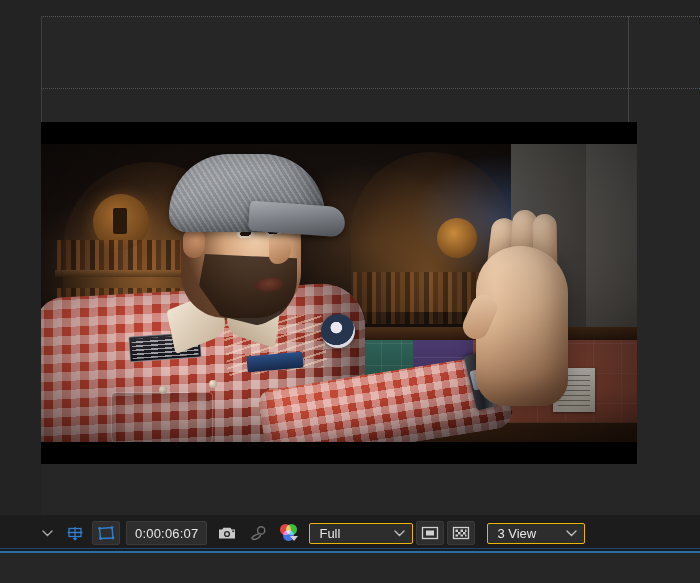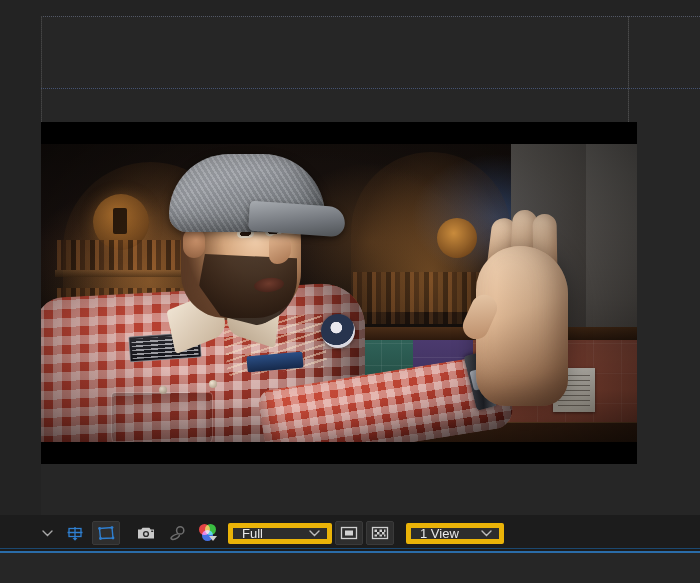--- a/index.html
+++ b/index.html
@@ -401,21 +401,21 @@
     display:flex; align-items:center;
     padding:0 8px;
     color:#e6e6e6;
     font-size:13px;
     letter-spacing:.2px;
     white-space:nowrap;
   }
   .tb-select{
     height:21px;
     background:#2d2d2d;
-    border:5px solid #eab308;
+    border:1px solid #eab308;
     border-radius:2px;
     display:flex; align-items:center;
     color:#e8e8e8;
     font-size:13px;
     white-space:nowrap;
   }
   .tb-select .sel-label{ padding:0 10px 0 9px; }
   .tb-select .sel-caret{
     width:26px; height:100%;
     display:flex; align-items:center; justify-content:center;
@@ -558,20 +558,23 @@
             <circle cx="2.6" cy="3.5" r="1.4" fill="#2f7fd0"></circle>
             <circle cx="15" cy="2.6" r="1.4" fill="#2f7fd0"></circle>
             <circle cx="16" cy="13" r="1.4" fill="#2f7fd0"></circle>
             <circle cx="3.5" cy="13.5" r="1.4" fill="#2f7fd0"></circle>
           </svg>
         </div>
       </div>
 
       <div class="tb-sep"></div>
 
+      <div class="tb-item">
+        <div class="tb-field">0:00:06:07</div>
+      </div>
 
       <div class="tb-sep"></div>
 
       <div class="tb-item">
         <div class="tb-btn">
           <svg width="20" height="16" viewBox="0 0 20 16">
             <path d="M2 4.5h3.2l1.3-1.7h6.9l1.3 1.7H18v9H2z" fill="#c9c9c9"></path>
             <circle cx="10" cy="9" r="3.1" fill="#2b2b2b"></circle>
             <circle cx="10" cy="9" r="1.7" fill="#c9c9c9"></circle>
             <rect x="15.2" y="5.6" width="2" height="1.4" fill="#2b2b2b"></rect>
@@ -647,21 +650,21 @@
         </div>
       </div>
 
       <div class="tb-sep"></div>
 
 
       <div class="tb-sep"></div>
 
       <div class="tb-item">
         <div class="tb-select" style="width:98px;">
-          <span class="sel-label">1 View</span>
+          <span class="sel-label">3 View</span>
           <span class="sel-caret" style="margin-left:auto;">
             <svg width="11" height="7" viewBox="0 0 11 7">
                 <path d="M1 1l4.5 4.5L10 1" stroke="#bdbdbd" stroke-width="1.4" fill="none" stroke-linecap="round"></path>
               </svg>
           </span>
         </div>
       </div>
 
       <div class="tb-sep"></div>
 

